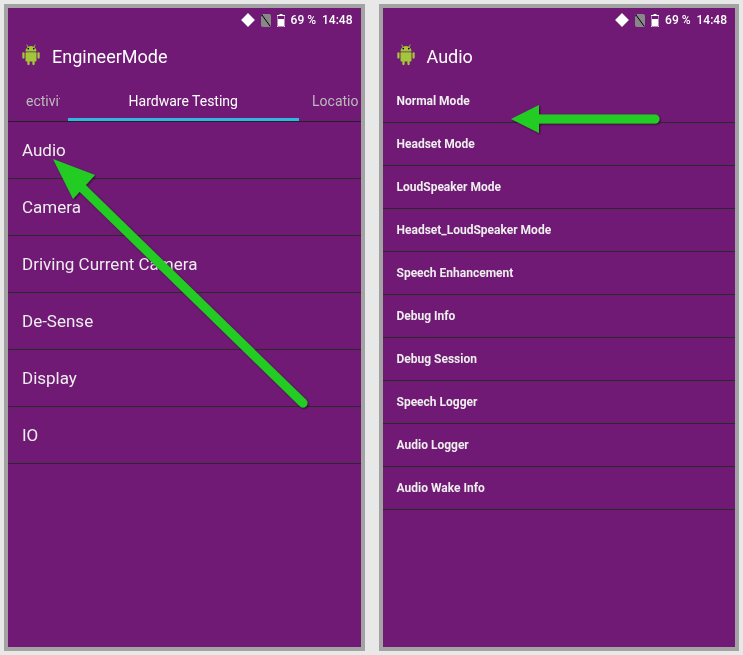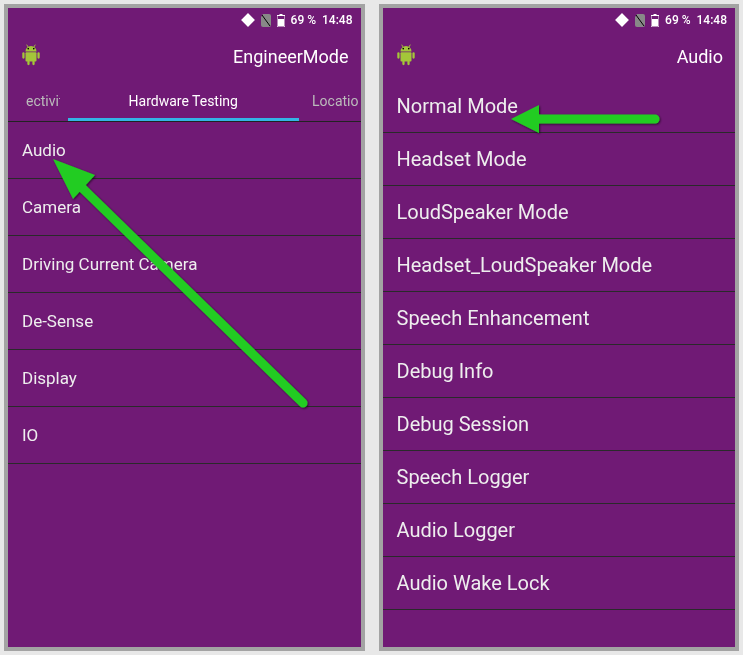--- a/index.html
+++ b/index.html
@@ -41,21 +41,20 @@
       align-items: center;
     }
     .app-header {
       height: 48px;
       display: flex;
       align-items: center;
       gap: 10px;
       padding: 0 12px;
       color: #fff;
       font-size: 18px;
-      justify-content: space-between;
     }
     .android-icon svg {
       width: 22px;
       height: 24px;
       display: block;
     }
     .tabs {
       display: flex;
       border-bottom: 1px solid #222;
       height: 42px;
@@ -100,21 +99,22 @@
       flex-direction: column;
     }
     .list-item {
       color: #eee;
       font-size: 17px;
       padding: 18px 14px;
       border-bottom: 1px solid #2a2a2a;
     }
     .list-item.compact {
       padding: 14px 14px;
-      font-size: 20px;
+      font-size: 12px;
+      font-weight: bold;
     }
     .arrow-svg {
       position: absolute;
       pointer-events: none;
     }
     .arrow1 {
       top: 135px;
       left: 25px;
       width: 290px;
       height: 290px;
@@ -250,21 +250,21 @@
   <div class="list">
     <div class="list-item compact">Normal Mode</div>
     <div class="list-item compact">Headset Mode</div>
     <div class="list-item compact">LoudSpeaker Mode</div>
     <div class="list-item compact">Headset_LoudSpeaker Mode</div>
     <div class="list-item compact">Speech Enhancement</div>
     <div class="list-item compact">Debug Info</div>
     <div class="list-item compact">Debug Session</div>
     <div class="list-item compact">Speech Logger</div>
     <div class="list-item compact">Audio Logger</div>
-    <div class="list-item compact">Audio Wake Lock</div>
+    <div class="list-item compact">Audio Wake Info</div>
   </div>
 
   <svg class="arrow-svg arrow2" viewBox="0 0 160 50">
     <defs>
       <filter id="s2">
           <feDropShadow dx="1" dy="1" stdDeviation="1" flood-opacity="0.6"></feDropShadow>
         </filter>
     </defs>
     <g filter="url(#s2)">
       <line x1="150" y1="25" x2="30" y2="25" stroke="#22cc22" stroke-width="9" stroke-linecap="round"></line>

